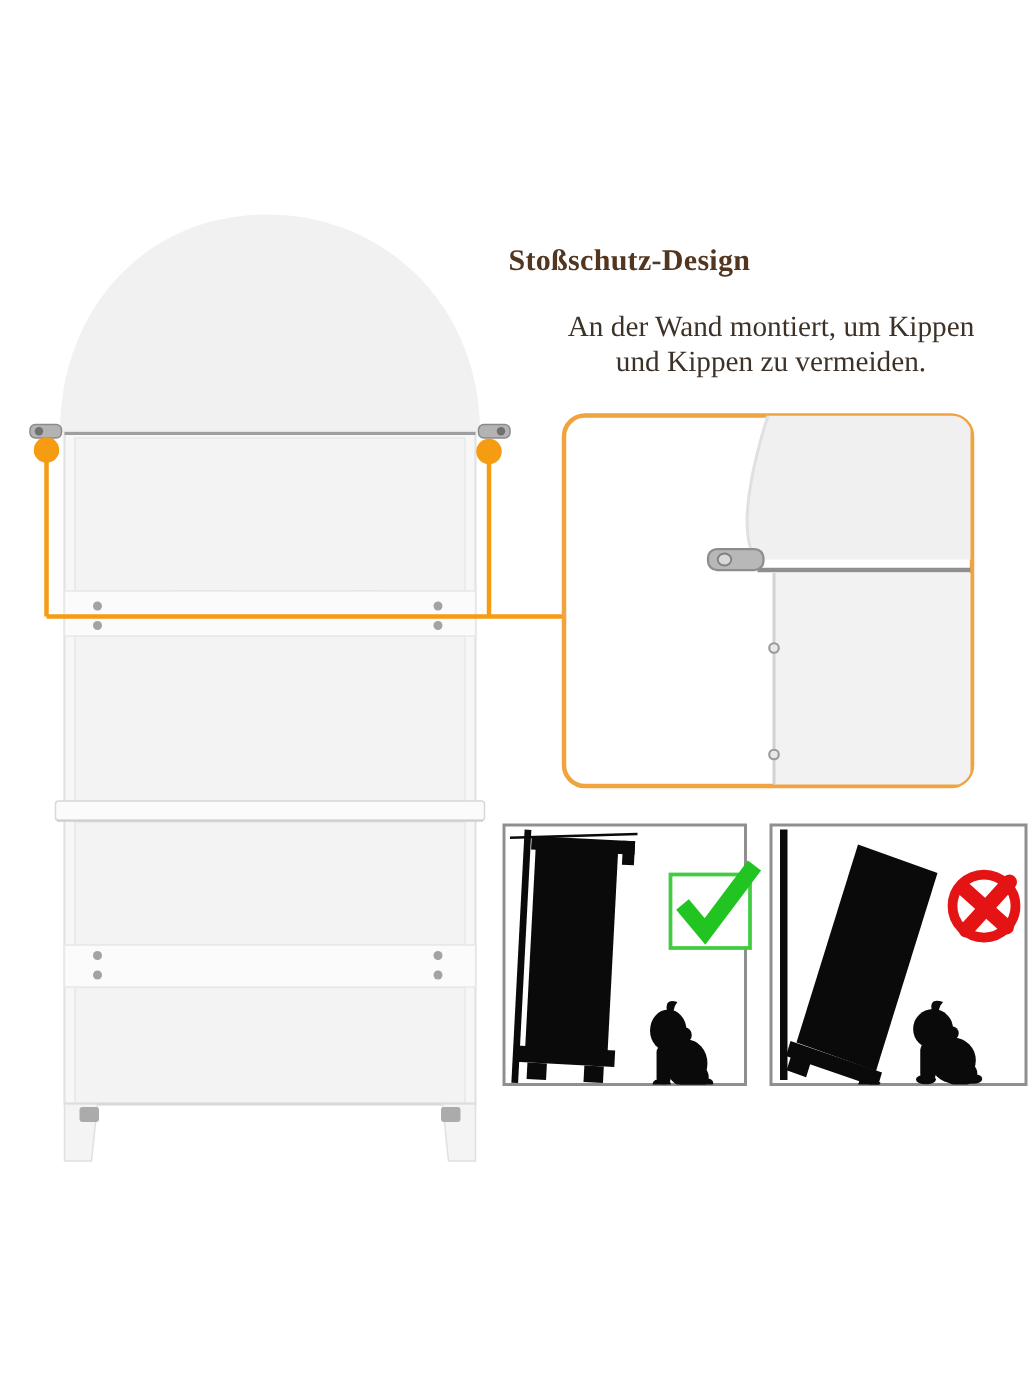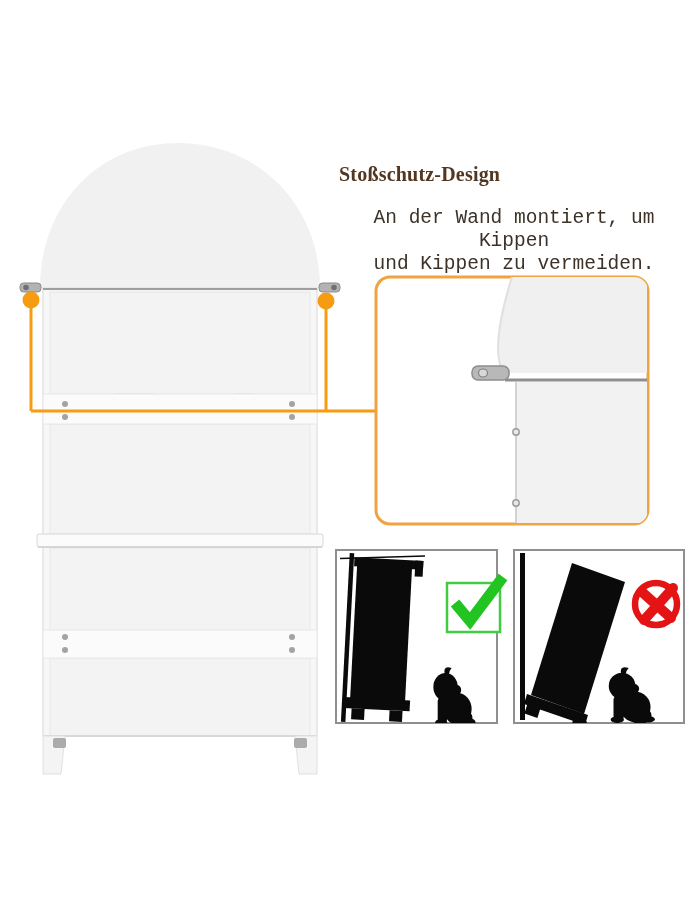--- a/index.html
+++ b/index.html
@@ -9,21 +9,20 @@
   }
   .title{
     position:absolute;left:339px;top:163px;width:350px;margin:0;
     text-align:left;font-size:20px;font-weight:bold;letter-spacing:.2px;
     color:var(--title-brown,#523620);
   }
   .subtitle{
     position:absolute;left:339px;top:207px;width:350px;
     text-align:center;font-size:19.5px;line-height:23px;
     color:var(--subtitle-brown,#3d3228);
-    font-family:Liberation Mono, monospace;
   }
   svg.scene{position:absolute;left:0;top:0;}
 </style>
 </head>
 <body>
 
 <div class="canvas">
 
   <h1 class="title">Stoßschutz-Design</h1>
   <div class="subtitle">

